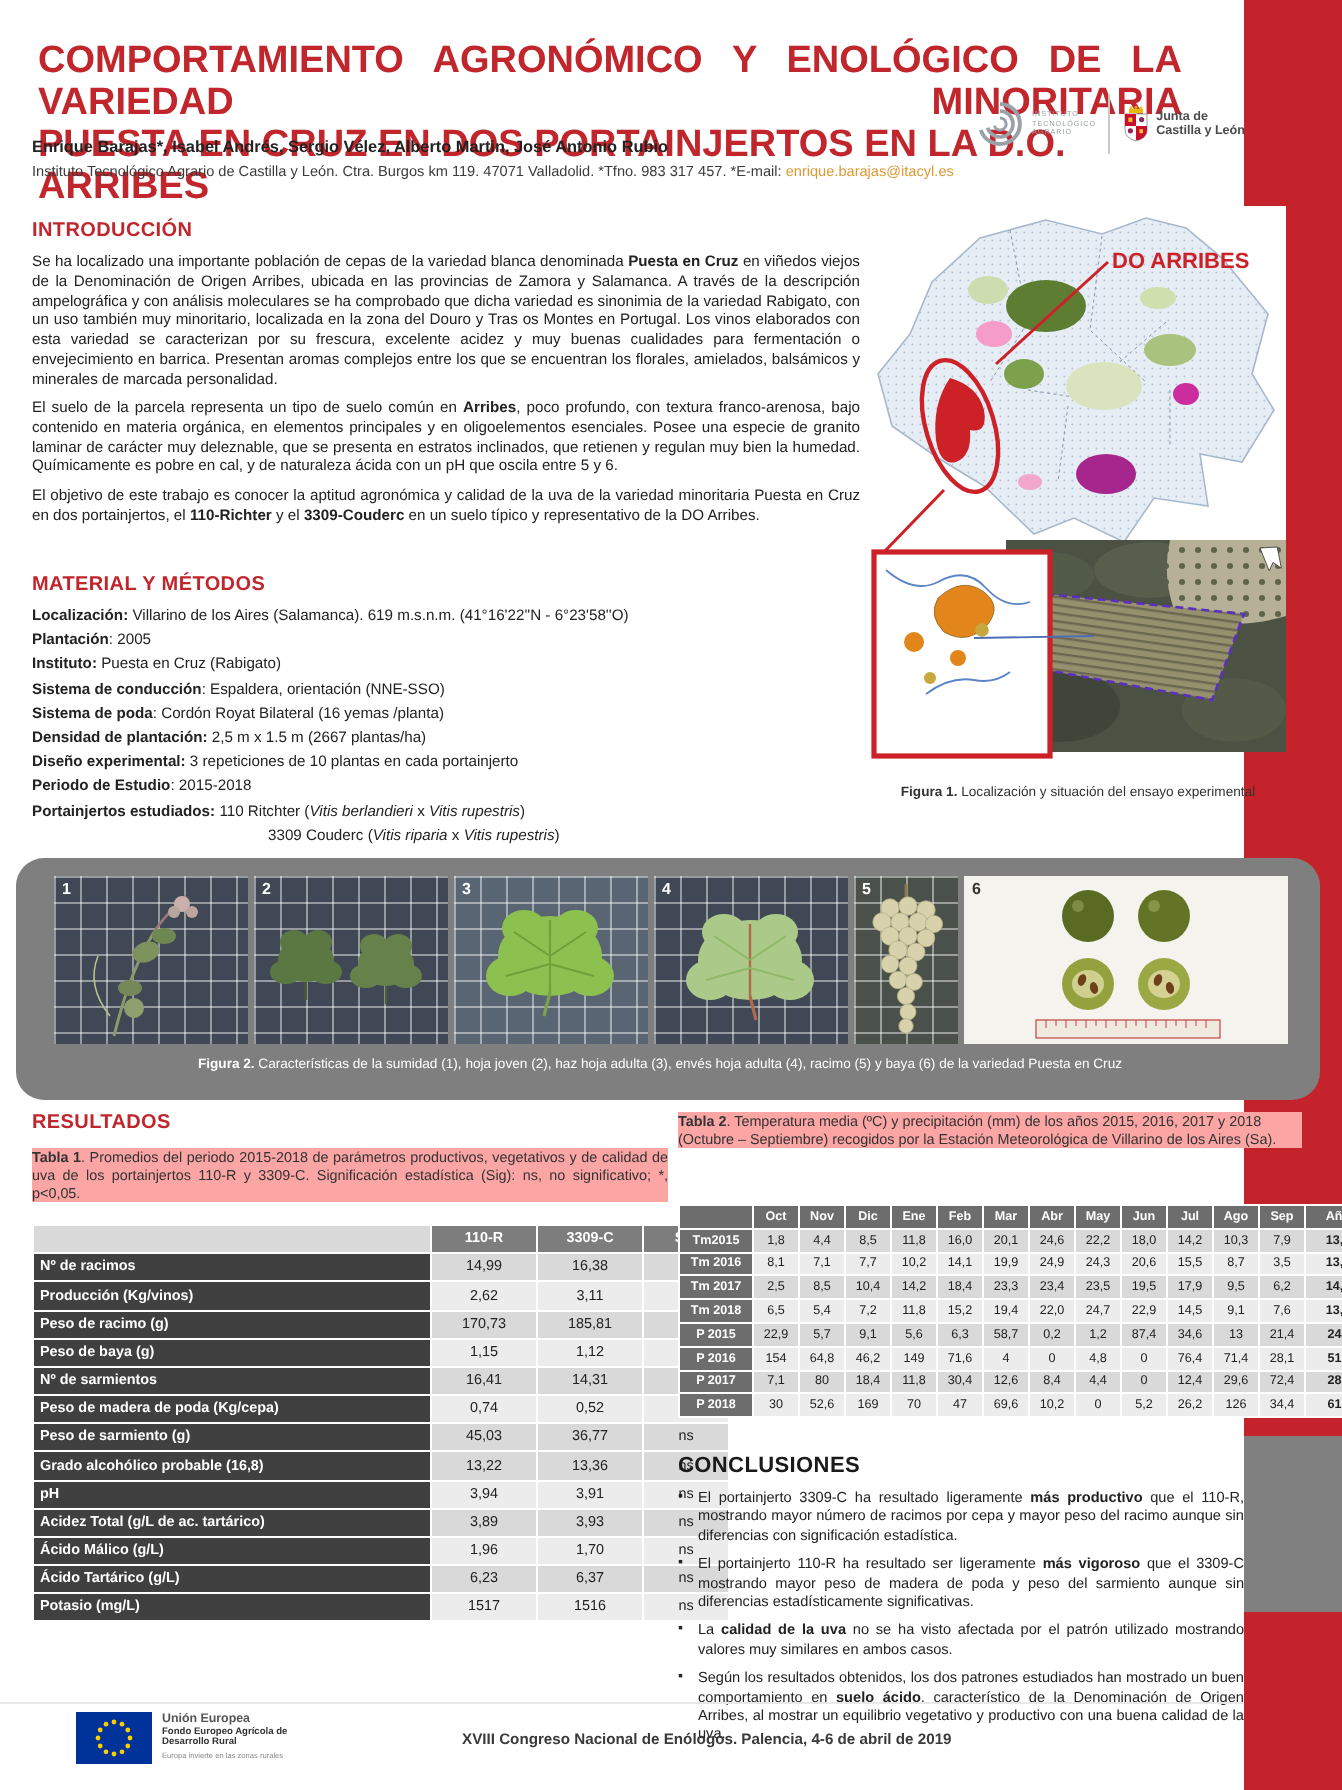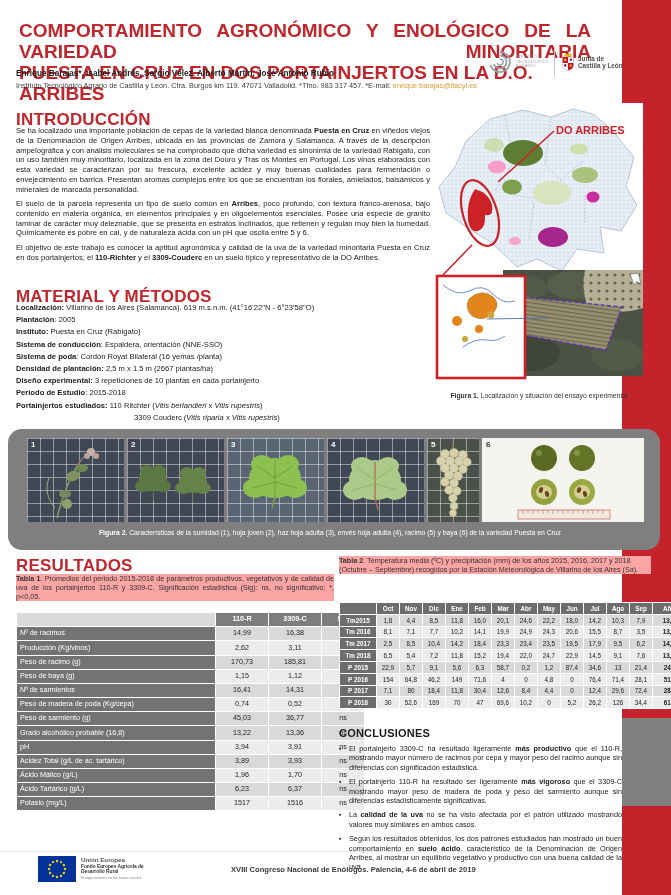--- a/index.html
+++ b/index.html
@@ -19,21 +19,21 @@
   .affil{position:absolute;left:16px;top:81px;font-size:7.3px;color:#3c3c3c;}
   .accent{color:#dd9933;}
   .logos{position:absolute;left:487px;top:47px;display:flex;align-items:center;}
   .itacyl{display:flex;align-items:center;gap:3px;}
   .itacyl-text div{font-size:3.6px;line-height:4.6px;color:#98a0a8;letter-spacing:.5px;}
   .logo-div{width:1px;height:30px;background:#c9c9c9;margin:0 6px;}
   .junta{display:flex;align-items:center;gap:3px;}
   .junta-text div{font-size:6.3px;line-height:7px;font-weight:bold;color:#4c4c4c;}
 
   
-  .h-red{position:absolute;color:#c0262c;font-weight:bold;font-size:17px;letter-spacing:.2px;}
+  .h-red{position:absolute;color:#c0262c;font-weight:bold;font-size:10px;letter-spacing:.2px;}
   .h-black{position:absolute;color:#1a1a1a;font-weight:bold;font-size:11px;letter-spacing:.2px;}
 
   
   .intro-body{position:absolute;left:16px;top:126px;width:414px;}
   .intro-body p{margin:0 0 4.5px 0;font-size:7.6px;line-height:9.8px;text-align:justify;}
 
   
   .fig1{position:absolute;left:435px;top:103px;width:210px;}
   .fig1-cap{width:208px;margin-top:2px;text-align:center;font-size:6.8px;line-height:8px;color:#333;}
 
@@ -60,21 +60,21 @@
   
   .tcap{position:absolute;font-size:7.2px;line-height:9px;color:#333;background:#fca5a5;}
   .t1wrap{position:absolute;left:16px;top:612px;}
   .t2wrap{position:absolute;left:339px;top:602px;}
   table{border-collapse:collapse;table-layout:fixed;}
   .t1wrap table{width:322px;}
   .t1wrap th,.t1wrap td{border:1px solid #fff;font-size:7.2px;line-height:8.8px;padding:2.2px 3px;}
   .t1wrap thead th{background:#7d7d7d;color:#fff;font-weight:bold;text-align:center;width:46px;}
   .t1wrap thead th.corner{background:#d9d9d9;width:192px;}
   .t1wrap thead th.last{width:36px;}
-  .t1wrap tbody th.rowlabel{background:#737373;color:#fff;text-align:left;font-weight:normal;margin-left:40px;}
+  .t1wrap tbody th.rowlabel{background:#404040;color:#fff;text-align:left;font-weight:bold;margin-left:40px;}
   .t1wrap td{text-align:center;background:#ececec;}
   .t1wrap tr.odd td{background:#d9d9d9;}
   .t2wrap table{width:306px;}
   .t2wrap th,.t2wrap td{border:1px solid #fff;font-size:6.3px;line-height:7.2px;padding:1.8px 1px;text-align:center;}
   .t2wrap thead th{background:#6d6d6d;color:#fff;font-weight:bold;width:20px;}
   .t2wrap thead th.corner{width:34px;}
   .t2wrap thead th.last{width:30px;}
   .t2wrap tbody th.rowlabel{background:#6d6d6d;color:#fff;font-weight:bold;}
   .t2wrap td{background:#ececec;}
   .t2wrap tr.odd td{background:#d9d9d9;}

